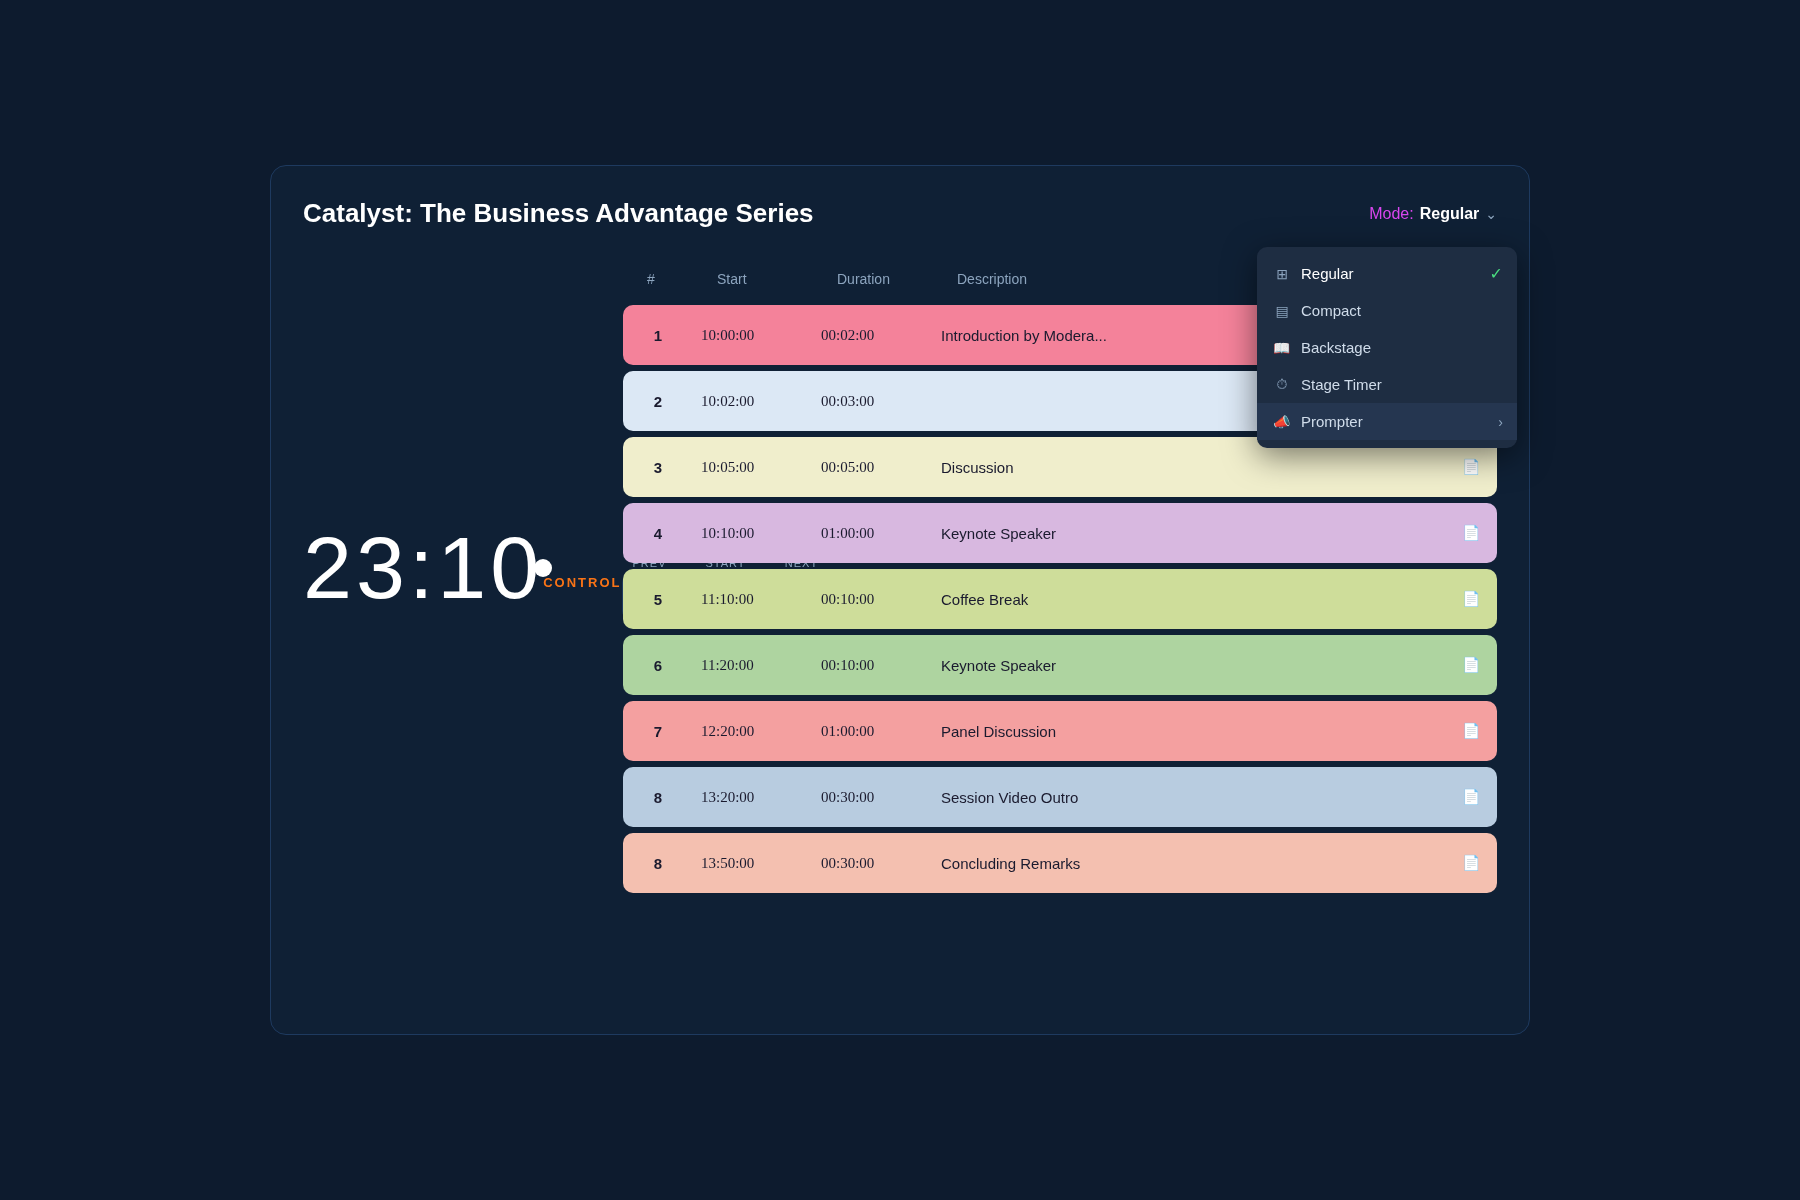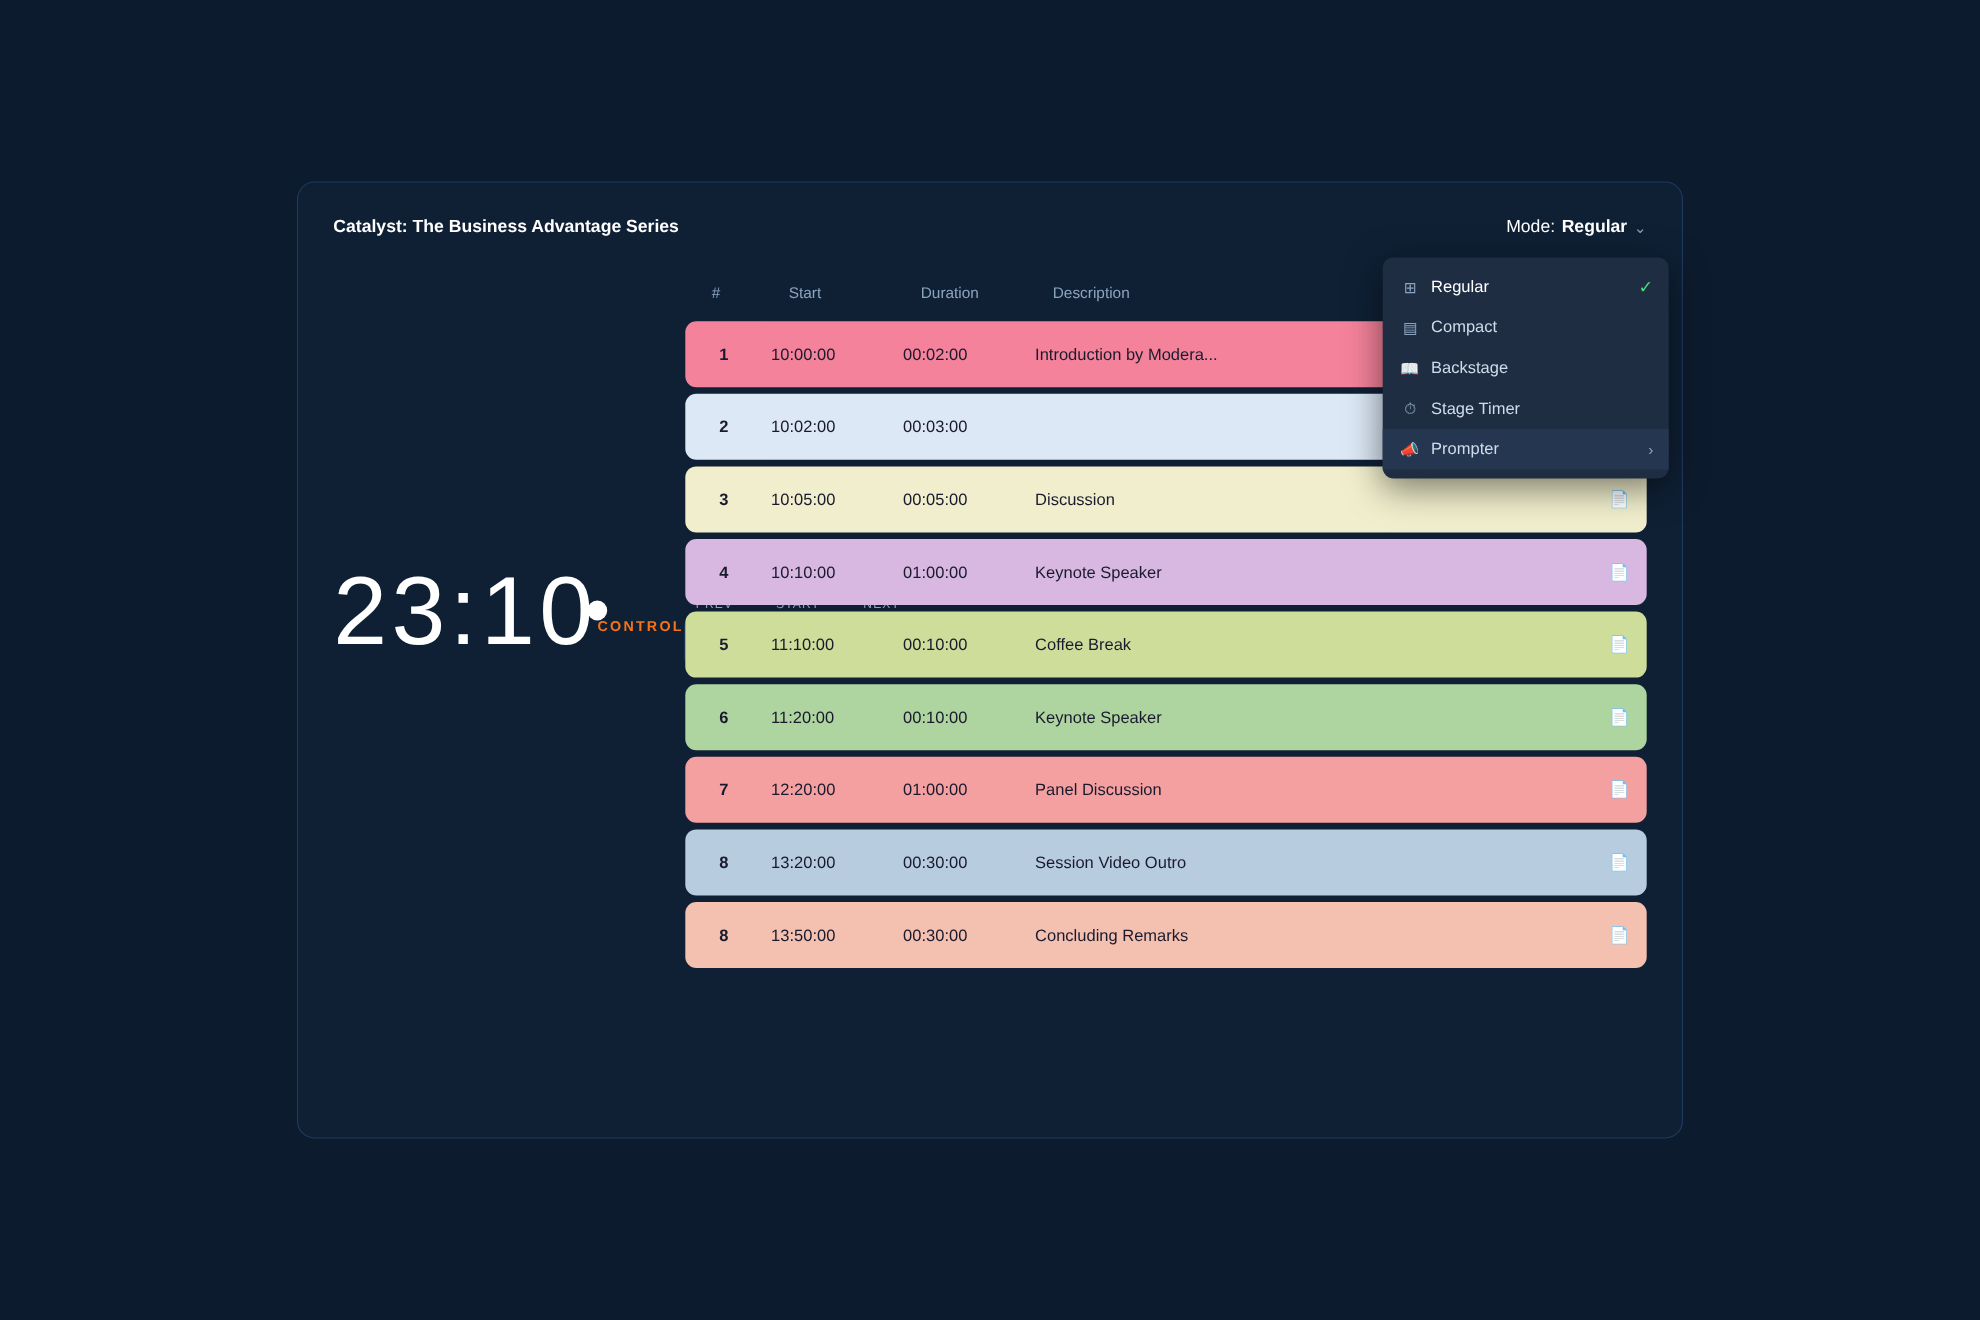--- a/index.html
+++ b/index.html
@@ -21,34 +21,34 @@
       border: 1px solid #1e3a5f;
     }
     .header {
       display: flex;
       align-items: center;
       justify-content: space-between;
       margin-bottom: 28px;
     }
     .app-title {
       color: #ffffff;
-      font-size: 16px;
+      font-size: 26px;
       font-weight: 700;
     }
     .mode-selector {
       display: flex;
       align-items: center;
       gap: 6px;
       color: #8ca4be;
       font-size: 16px;
       cursor: pointer;
       position: relative;
     }
     .mode-selector .mode-label {
-      color: #ffffff;
+      color: #d946ef;
     }
     .mode-selector .mode-value {
       color: #ffffff;
       font-weight: 700;
     }
     .mode-selector .chevron {
       color: #8ca4be;
       font-size: 14px;
     }
     .main-content {
@@ -176,20 +176,21 @@
     .row-steel { background: #b8cce0; }
     .row-peach { background: #f4c0b0; }
     .row-number {
       text-align: center;
       font-weight: 600;
       font-size: 16px;
     }
     .row-start, .row-duration {
       font-size: 14px;
       font-weight: 500;
+      font-family: Liberation Serif, serif;
     }
     .row-desc {
       font-weight: 500;
     }
     .row-icon {
       text-align: center;
       font-size: 16px;
       color: #2d4a6e;
     }
     

